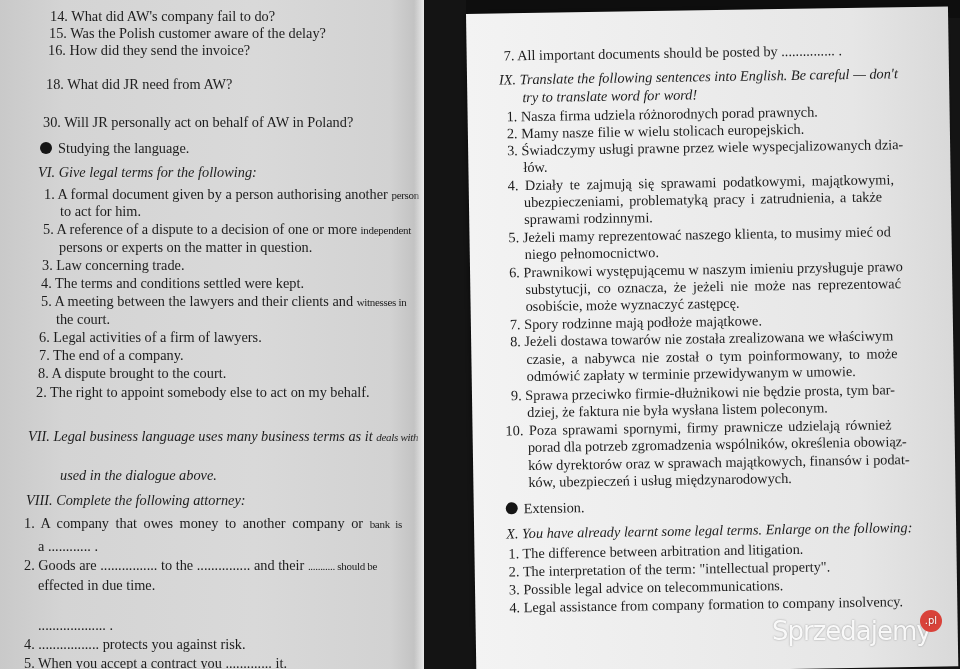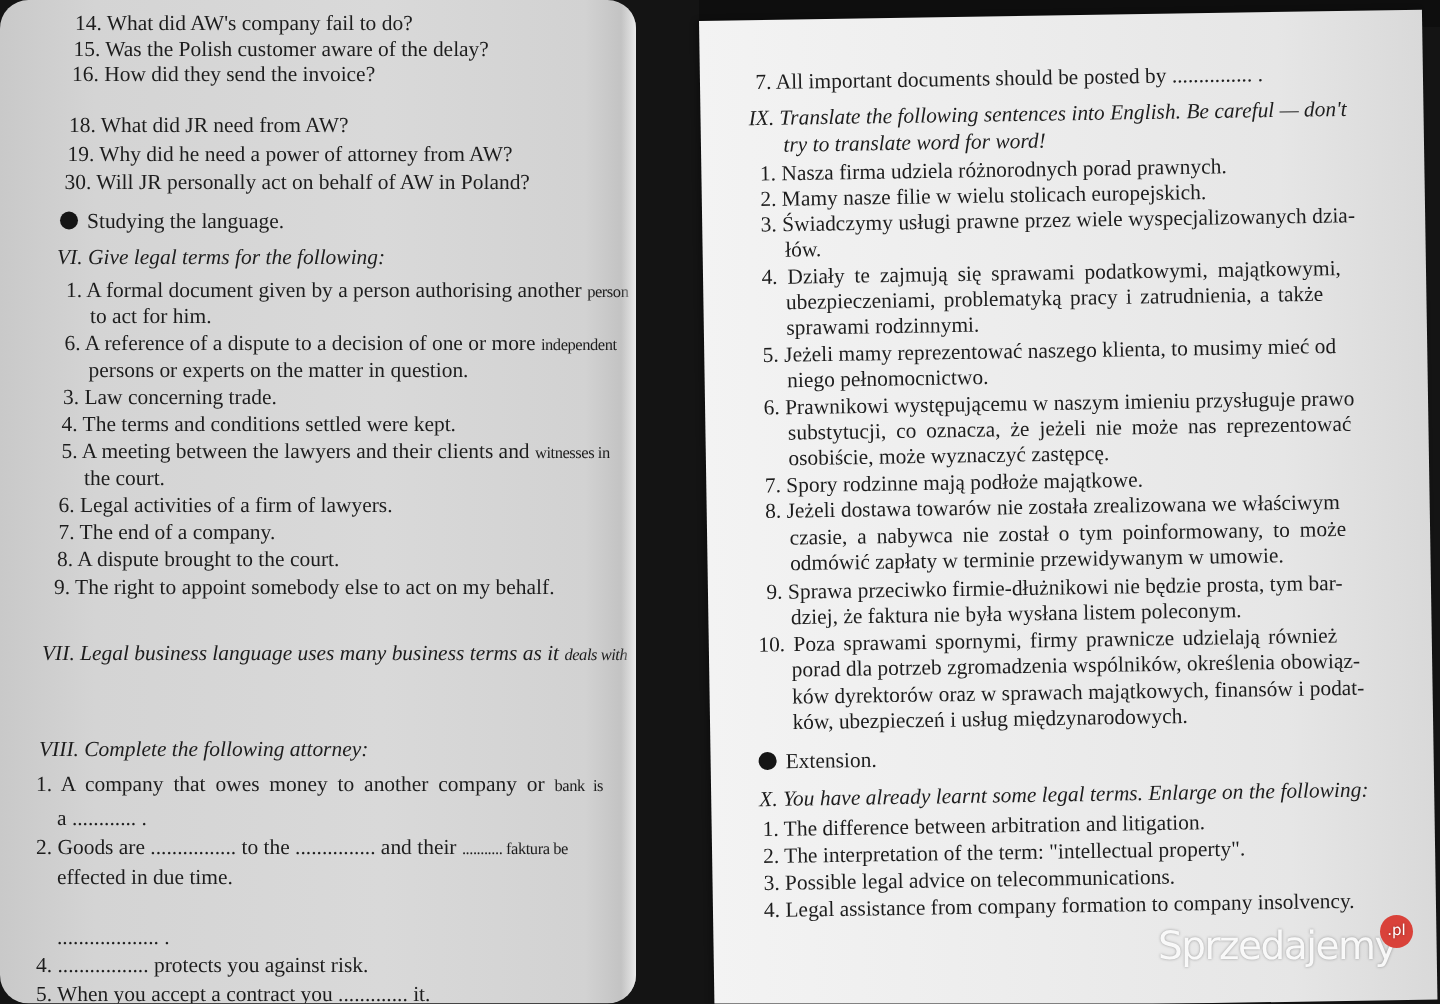--- a/index.html
+++ b/index.html
@@ -6,21 +6,20 @@
   body {
     width: 960px; height: 669px; overflow: hidden; position: relative;
     background: #141414;
     font-family: "Liberation Serif", "DejaVu Serif", serif;
     color: #1d1d1d;
   }
   .page-left {
     position: absolute; left: 0; top: 0; width: 424px; height: 669px;
     background: linear-gradient(90deg, #c9c9c9 0%, #d4d4d4 15%, #d9d9d9 60%, #d2d2d2 92%, #bdbdbd 100%);
     overflow: hidden;
-    border-radius: 19px;
   }
   .page-left::after {
     content: ""; position: absolute; right: 0; top: 0; width: 10px; height: 100%;
     background: linear-gradient(90deg, rgba(255,255,255,0), rgba(240,240,240,0.9));
   }
   .page-right {
     position: absolute; left: 466px; top: 14px; width: 482px; height: 660px;
     background: linear-gradient(90deg, #f3f3f3 0%, #ededed 40%, #e6e6e6 80%, #d9d9d9 100%);
     transform: rotate(-0.9deg); transform-origin: 0 0;
     box-shadow: -2px 0 4px rgba(0,0,0,0.3);
@@ -45,47 +44,47 @@
 </style>
 </head>
 <body>
 
 <div class="page-left">
 
   <div class="line" style="left:50px;top:8px">14. What did AW's company fail to do?</div>
   <div class="line" style="left:49px;top:25px">15. Was the Polish customer aware of the delay?</div>
   <div class="line" style="left:48px;top:42px">16. How did they send the invoice?</div>
   <div class="line" style="left:46px;top:76px">18. What did JR need from AW?</div>
-  <div class="line" style="left:45px;top:95px">19. Why did he need a power of attorney from AW?</div>
   <div class="line" style="left:43px;top:114px">30. Will JR personally act on behalf of AW in Poland?</div>
 
   <div class="line" style="left:40px;top:140px">
     <span class="bullet"></span><span>Studying the language.</span>
   </div>
 
   <div class="line it" style="left:38px;top:164px">VI. Give legal terms for the following:</div>
   <div class="line" style="left:44px;top:186px"><span>1. A formal document given by a person authorising another</span> <span class="small">person</span></div>
   <div class="line" style="left:60px;top:203px">to act for him.</div>
-  <div class="line" style="left:43px;top:221px"><span>6. A reference of a dispute to a decision of one or more</span> <span class="small">independent</span></div>
+  <div class="line" style="left:43px;top:221px"><span>5. A reference of a dispute to a decision of one or more</span> <span class="small">independent</span></div>
   <div class="line" style="left:59px;top:239px">persons or experts on the matter in question.</div>
   <div class="line" style="left:42px;top:257px">3. Law concerning trade.</div>
   <div class="line" style="left:41px;top:275px">4. The terms and conditions settled were kept.</div>
   <div class="line" style="left:41px;top:293px"><span>5. A meeting between the lawyers and their clients and</span> <span class="small">witnesses in</span></div>
   <div class="line" style="left:56px;top:311px">the court.</div>
   <div class="line" style="left:39px;top:329px">6. Legal activities of a firm of lawyers.</div>
   <div class="line" style="left:39px;top:347px">7. The end of a company.</div>
   <div class="line" style="left:38px;top:365px">8. A dispute brought to the court.</div>
-  <div class="line" style="left:36px;top:384px">9. The right to appoint somebody else to act on my behalf.</div>
+  <div class="line" style="left:36px;top:384px">2. The right to appoint somebody else to act on my behalf.</div>
 
   <div class="line it" style="left:28px;top:428px"><span>VII. Legal business language uses many business terms as it</span> <span class="small">deals with</span></div>
+  <div class="line it" style="left:60px;top:467px">used in the dialogue above.</div>
 
   <div class="line it" style="left:26px;top:492px">VIII. Complete the following attorney:</div>
   <div class="line" style="left:24px;top:515px;word-spacing:3px"><span>1. A company that owes money to another company or</span> <span class="small">bank is</span></div>
   <div class="line" style="left:38px;top:538px">a ............ .</div>
-  <div class="line" style="left:24px;top:557px"><span>2. Goods are ................ to the ............... and their</span> <span class="small">........... faktura be</span></div>
+  <div class="line" style="left:24px;top:557px"><span>2. Goods are ................ to the ............... and their</span> <span class="small">........... should be</span></div>
   <div class="line" style="left:38px;top:577px">effected in due time.</div>
   <div class="line" style="left:38px;top:617px">................... .</div>
   <div class="line" style="left:24px;top:636px">4. ................. protects you against risk.</div>
   <div class="line" style="left:24px;top:655px">5. When you accept a contract you ............. it.</div>
 </div>
 
 <div class="top-bar"></div>
 
 <div class="page-right">
   <div class="line" style="left:37px;top:34px">7. All important documents should be posted by ............... .</div>

